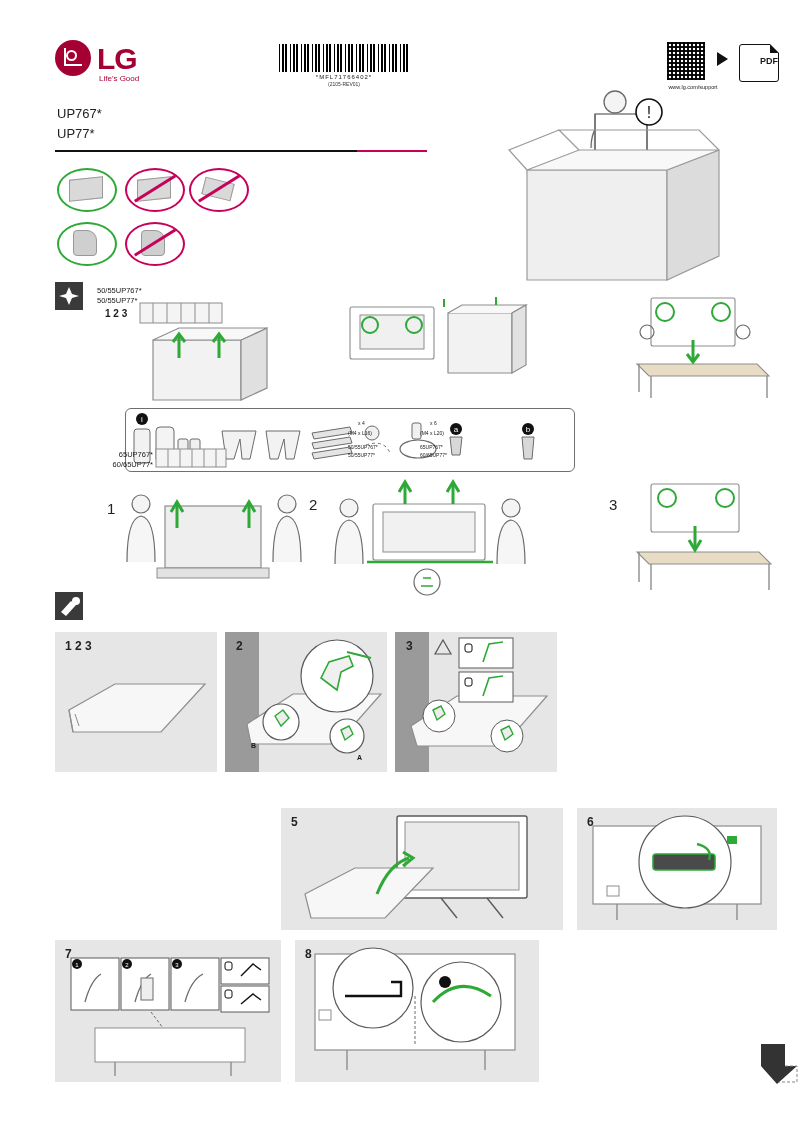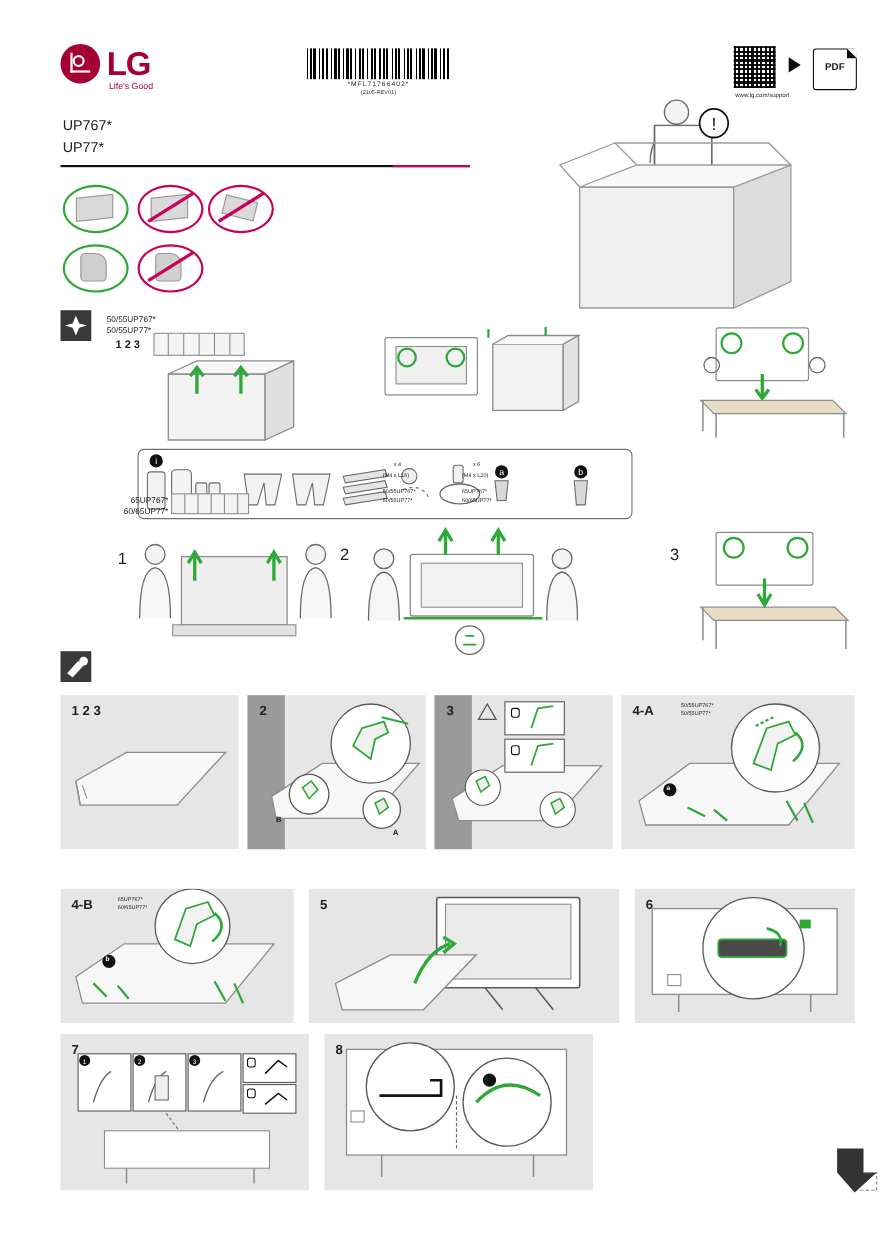--- a/index.html
+++ b/index.html
@@ -34,21 +34,21 @@
   .bc-rev{font-size:5px;text-align:center;color:#333;margin-top:1px;}
 
   
   #qr{left:650px;top:42px;width:38px;height:38px;background:
      repeating-linear-gradient(0deg,#111 0 2px,#fff 2px 4px),
      repeating-linear-gradient(90deg,#111 0 2px,#fff 2px 4px);
      background-blend-mode:multiply;}
   #qr-url{left:634px;top:84px;width:84px;font-size:5.5px;text-align:center;color:#222;}
   #arrow-play{left:700px;top:52px;width:0;height:0;border-left:11px solid #111;border-top:7px solid transparent;border-bottom:7px solid transparent;}
   #pdf-box{left:722px;top:44px;width:38px;height:36px;border:1.4px solid #111;border-radius:3px;}
-  #pdf-box .pdf-label{position:absolute;left:0;top:11px;width:38px;text-align:center;font-size:9px;font-weight:bold;}
+  #pdf-box .pdf-label{position:absolute;left:0;top:11px;width:38px;text-align:right;font-size:9px;font-weight:bold;}
   #pdf-fold{position:absolute;right:-1px;top:-1px;width:0;height:0;border-top:9px solid #fff;border-left:9px solid #111;}
 
   
   #divider{left:38px;top:150px;width:372px;height:2px;background:#111;}
   #divider-red{left:340px;top:150px;width:70px;height:2px;background:#c8005a;}
 
   
   .warn{position:absolute;width:58px;height:42px;}
   .warn .ring{position:absolute;left:0;top:0;width:56px;height:40px;border:2.5px solid #2ea836;border-radius:50%;}
   .warn.bad .ring{border-color:#c8005a;}
@@ -378,52 +378,21 @@
       <rect x="70" y="46" width="7" height="8" rx="2" fill="none" stroke="#111"></rect>
       <path d="M88 30 L94 12 L108 10" fill="none" stroke="#2ea836" stroke-width="1.6"></path>
       <path d="M88 64 L94 46 L108 44" fill="none" stroke="#2ea836" stroke-width="1.6"></path>
       <circle cx="44" cy="84" r="16" fill="#ffffff" stroke="#5a5a5a"></circle>
       <path d="M38 78 L46 74 L50 82 L42 88 Z" fill="#ededed" stroke="#2ea836" stroke-width="1.4"></path>
       <circle cx="112" cy="104" r="16" fill="#ffffff" stroke="#5a5a5a"></circle>
       <path d="M106 98 L114 94 L118 102 L110 108 Z" fill="#ededed" stroke="#2ea836" stroke-width="1.4"></path>
     </svg>
   </div>
 
-  <div class="chev" style="left:548px;top:632px;width:212px;height:140px;">
-    <div class="tag">4-A</div>
-    <div class="abs tiny" style="left:54px;top:8px;">50/55UP767*</div>
-    <div class="abs tiny" style="left:54px;top:15px;">50/55UP77*</div>
-    <svg width="212" height="140" viewBox="0 0 212 140" style="position:absolute;left:0;top:0;">
-      <path d="M16 96 L62 62 L198 62 L152 118 L22 118 Z" fill="#f7f7f7" stroke="#8d8d8d" stroke-width="1.2"></path>
-      <circle cx="140" cy="48" r="40" fill="#ffffff" stroke="#5a5a5a" stroke-width="1.2"></circle>
-      <path d="M120 62 L132 30 L152 24 L158 36 L142 44 L136 68 Z" fill="#f2f2f2" stroke="#2ea836" stroke-width="1.6"></path>
-      <path d="M122 28 L138 20" stroke="#2ea836" stroke-width="2" stroke-dasharray="3 2"></path>
-      <path d="M158 34 Q172 46 156 60" fill="none" stroke="#2ea836" stroke-width="2.4"></path>
-      <circle cx="44" cy="86" r="6" fill="#111"></circle>
-      <path d="M60 102 L76 110 M84 104 L96 114" stroke="#2ea836" stroke-width="2"></path>
-      <path d="M150 96 L160 114 M166 98 L174 116" stroke="#2ea836" stroke-width="2"></path>
-    </svg>
-    <div class="abs xs wht" style="left:41px;top:82px;font-weight:bold;">a</div>
-  </div>
-
-  <div class="chev" style="left:38px;top:808px;width:212px;height:122px;">
-    <div class="tag">4-B</div>
-    <div class="abs tiny" style="left:52px;top:8px;">65UP767*</div>
-    <div class="abs tiny" style="left:52px;top:15px;">60/65UP77*</div>
-    <svg width="212" height="122" viewBox="0 0 212 122" style="position:absolute;left:0;top:0;">
-      <path d="M14 80 L58 50 L194 50 L150 104 L20 104 Z" fill="#f7f7f7" stroke="#8d8d8d" stroke-width="1.2"></path>
-      <circle cx="120" cy="34" r="34" fill="#ffffff" stroke="#5a5a5a" stroke-width="1.2"></circle>
-      <path d="M104 46 L114 18 L134 12 L140 24 L124 32 L118 52 Z" fill="#f2f2f2" stroke="#2ea836" stroke-width="1.6"></path>
-      <path d="M140 22 Q154 34 138 48" fill="none" stroke="#2ea836" stroke-width="2.4"></path>
-      <circle cx="44" cy="66" r="6" fill="#111"></circle>
-      <path d="M30 86 L42 98 M52 88 L62 100" stroke="#2ea836" stroke-width="2"></path>
-      <path d="M140 84 L150 102 M158 86 L166 104" stroke="#2ea836" stroke-width="2"></path>
-    </svg>
-    <div class="abs xs wht" style="left:41px;top:62px;font-weight:bold;">b</div>
-  </div>
+
 
   <div class="chev" style="left:264px;top:808px;width:282px;height:122px;">
     <div class="tag">5</div>
     <svg width="282" height="122" viewBox="0 0 282 122" style="position:absolute;left:0;top:0;">
       <rect x="116" y="8" width="130" height="82" rx="2" fill="#ffffff" stroke="#5a5a5a" stroke-width="1.4"></rect>
       <rect x="124" y="14" width="114" height="68" fill="#eaeaea" stroke="#8d8d8d"></rect>
       <path d="M24 86 L74 60 L152 60 L104 110 L30 110 Z" fill="#f7f7f7" stroke="#8d8d8d" stroke-width="1.2"></path>
       <path d="M96 86 Q108 56 128 50" fill="none" stroke="#2ea836" stroke-width="3"></path>
       <path d="M122 44 L132 50 L122 58" fill="none" stroke="#2ea836" stroke-width="3"></path>
       <path d="M160 90 L176 110 M206 90 L222 110" stroke="#5a5a5a" stroke-width="1.4"></path>

